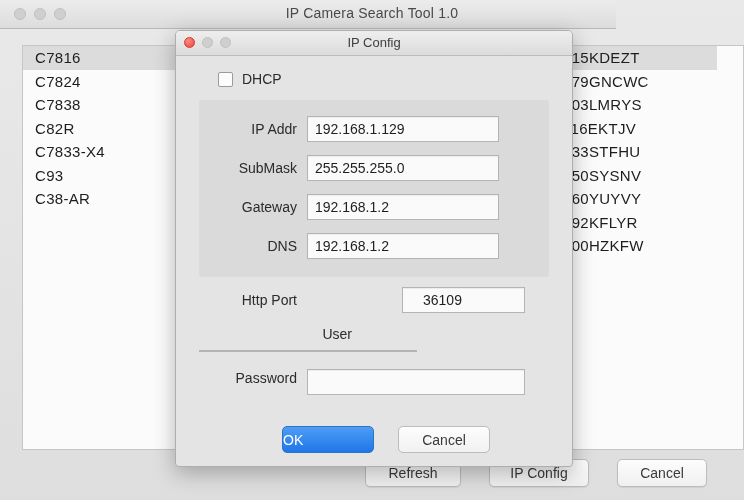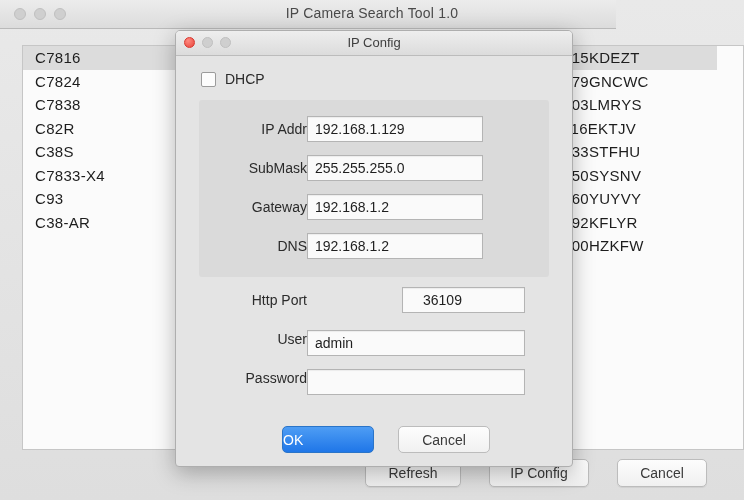--- a/index.html
+++ b/index.html
@@ -136,21 +136,21 @@
     line-height: 24px;
     text-align: center;
     font-size: 13px;
     color: #3e3e3e;
   }
   #dialog-traffic { left: 8px; top: 6px; gap: 7px; }
   #dialog-traffic .tl { width: 11px; height: 11px; }
 
   #dhcp-row {
     position: absolute;
-    left: 25px; top: 40px;
+    left: 42px; top: 40px;
     display: flex;
     align-items: center;
     gap: 9px;
   }
   #dhcp-checkbox {
     width: 15px; height: 15px;
     background: #fcfcfc;
     border: 1px solid #9b9b9b;
     border-radius: 2px;
     box-sizing: border-box;
@@ -171,21 +171,21 @@
   .field-row {
     position: absolute;
     height: 26px;
     display: flex;
     align-items: center;
   }
   .field-label {
     font-size: 14px;
     color: #2b2b2b;
     text-align: right;
-    padding-right: 0;
+    padding-right: 10px;
     box-sizing: border-box;
   }
   .field-input {
     height: 26px;
     background: #fafafa;
     border: 1px solid #b4b4b4;
     box-sizing: border-box;
     font-size: 14px;
     color: #1f1f1f;
     line-height: 25px;
@@ -194,25 +194,25 @@
     overflow: hidden;
     box-shadow: inset 0 1px 1px rgba(0,0,0,0.06);
   }
 
   
   #row-ip      { left: 0px; top: 16px;  }
   #row-submask { left: 0px; top: 55px;  }
   #row-gateway { left: 0px; top: 94px;  }
   #row-dns     { left: 0px; top: 133px; }
   #ip-group .field-label { width: 108px; }
-  #ip-group .field-input { width: 176px; }
+  #ip-group .field-input { width: 192px; }
 
   
   #row-httpport { left: 23px; top: 256px; }
-  #row-user     { left: 23px; top: 295px; }
+  #row-user     { left: 23px; top: 295px; flex-direction: column; }
   #row-password { left: 23px; top: 334px; }
   #row-httpport .field-label,
   #row-user .field-label,
   #row-password .field-label { width: 108px; }
   #row-httpport .field-input { width: 123px; margin-left: 95px; padding-left: 20px; }
   #row-user .field-input,
   #row-password .field-input { width: 218px; margin-top: 8px; }
 
   #btn-ok {
     position: absolute;
@@ -256,21 +256,20 @@
   </div>
 
   <div id="list-panel">
     <div id="selection-band"></div>
 
     <div class="col" id="col-models">
       <div class="row">C7816</div>
       <div class="row">C7824</div>
       <div class="row">C7838</div>
       <div class="row">C82R</div>
-      <div class="row">C38S</div>
       <div class="row">C7833-X4</div>
       <div class="row">C93</div>
       <div class="row">C38-AR</div>
     </div>
 
     <div class="col" id="col-serials">
       <div class="row">315KDEZT</div>
       <div class="row">579GNCWC</div>
       <div class="row">803LMRYS</div>
       <div class="row">116EKTJV</div>

